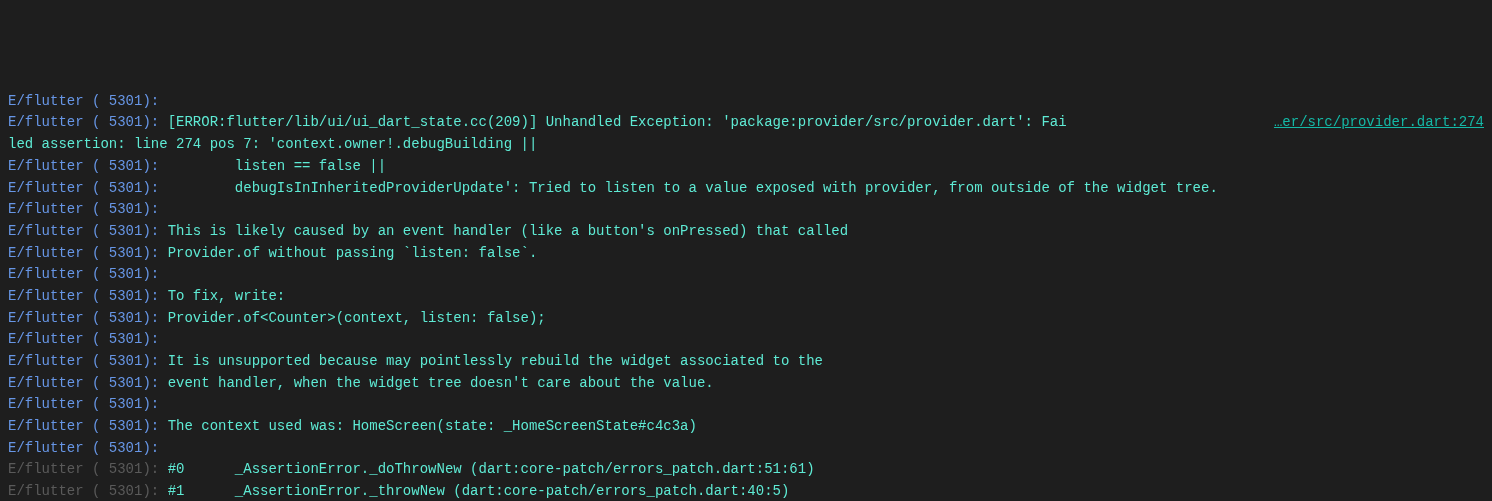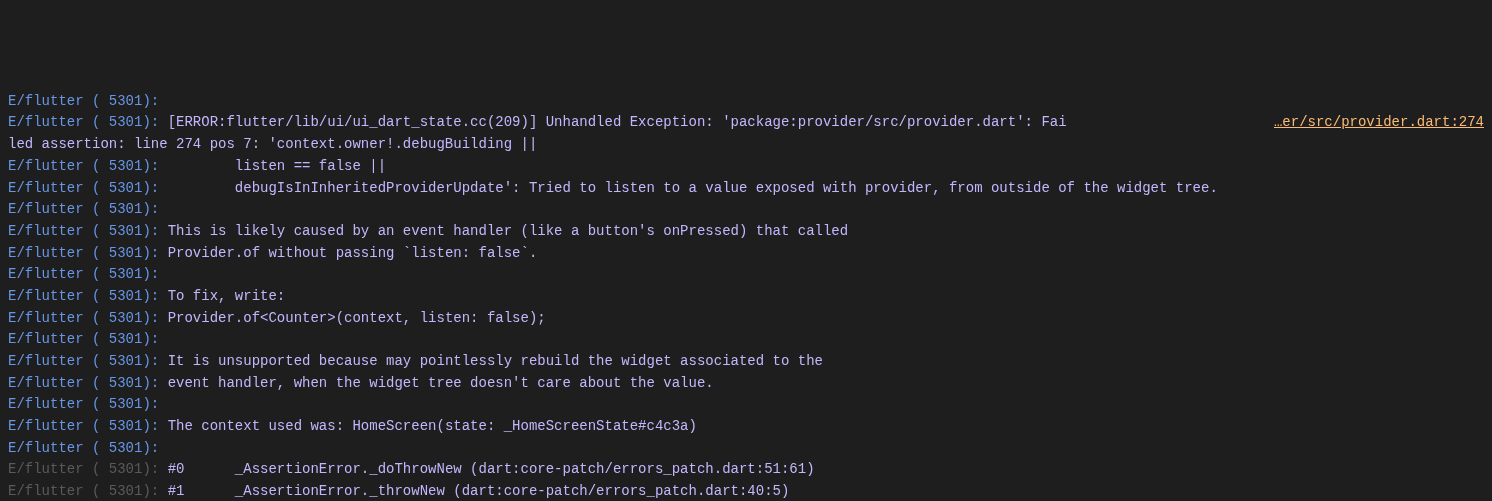--- a/index.html
+++ b/index.html
@@ -15,29 +15,29 @@
     width: 1492px;
     height: 501px;
   }
   .line {
     display: flex;
     justify-content: center;
     align-items: baseline;
   }
   .log-left { flex: 1; overflow: hidden; white-space: pre; }
   .link-right {
-    color: #fdba74;
+    color: #14b8a6;
     text-decoration: underline;
     padding-left: 16px;
     white-space: nowrap;
   }
   .dim { color: #5a5a5a; }
   .dim .tag { color: #5a5a5a; }
   .tag { color: #6796e6; }
-  .msg { color: #c4b5fd; }
+  .msg { color: #5eead4; }
 </style>
 </head>
 <body>
 
 
 
 <div id="console"><div class="line"><span class="log-left"><span class="tag">E/flutter ( 5301):</span><span class="msg"> </span></span></div><div class="line"><span class="log-left"><span class="tag">E/flutter ( 5301):</span><span class="msg"> [ERROR:flutter/lib/ui/ui_dart_state.cc(209)] Unhandled Exception: 'package:provider/src/provider.dart': Fai</span></span><span class="link-right">…er/src/provider.dart:274</span></div><div class="line"><span class="log-left"><span class="msg">led assertion: line 274 pos 7: 'context.owner!.debugBuilding ||</span></span></div><div class="line"><span class="log-left"><span class="tag">E/flutter ( 5301):</span><span class="msg">         listen == false ||</span></span></div><div class="line"><span class="log-left"><span class="tag">E/flutter ( 5301):</span><span class="msg">         debugIsInInheritedProviderUpdate': Tried to listen to a value exposed with provider, from outside of the widget tree.</span></span></div><div class="line"><span class="log-left"><span class="tag">E/flutter ( 5301):</span><span class="msg"> </span></span></div><div class="line"><span class="log-left"><span class="tag">E/flutter ( 5301):</span><span class="msg"> This is likely caused by an event handler (like a button's onPressed) that called</span></span></div><div class="line"><span class="log-left"><span class="tag">E/flutter ( 5301):</span><span class="msg"> Provider.of without passing `listen: false`.</span></span></div><div class="line"><span class="log-left"><span class="tag">E/flutter ( 5301):</span><span class="msg"> </span></span></div><div class="line"><span class="log-left"><span class="tag">E/flutter ( 5301):</span><span class="msg"> To fix, write:</span></span></div><div class="line"><span class="log-left"><span class="tag">E/flutter ( 5301):</span><span class="msg"> Provider.of&lt;Counter&gt;(context, listen: false);</span></span></div><div class="line"><span class="log-left"><span class="tag">E/flutter ( 5301):</span><span class="msg"> </span></span></div><div class="line"><span class="log-left"><span class="tag">E/flutter ( 5301):</span><span class="msg"> It is unsupported because may pointlessly rebuild the widget associated to the</span></span></div><div class="line"><span class="log-left"><span class="tag">E/flutter ( 5301):</span><span class="msg"> event handler, when the widget tree doesn't care about the value.</span></span></div><div class="line"><span class="log-left"><span class="tag">E/flutter ( 5301):</span><span class="msg"> </span></span></div><div class="line"><span class="log-left"><span class="tag">E/flutter ( 5301):</span><span class="msg"> The context used was: HomeScreen(state: _HomeScreenState#c4c3a)</span></span></div><div class="line"><span class="log-left"><span class="tag">E/flutter ( 5301):</span><span class="msg"> </span></span></div><div class="line dim"><span class="log-left"><span class="tag">E/flutter ( 5301):</span><span class="msg"> #0      _AssertionError._doThrowNew (dart:core-patch/errors_patch.dart:51:61)</span></span></div><div class="line dim"><span class="log-left"><span class="tag">E/flutter ( 5301):</span><span class="msg"> #1      _AssertionError._throwNew (dart:core-patch/errors_patch.dart:40:5)</span></span></div></div>
 
 
 

